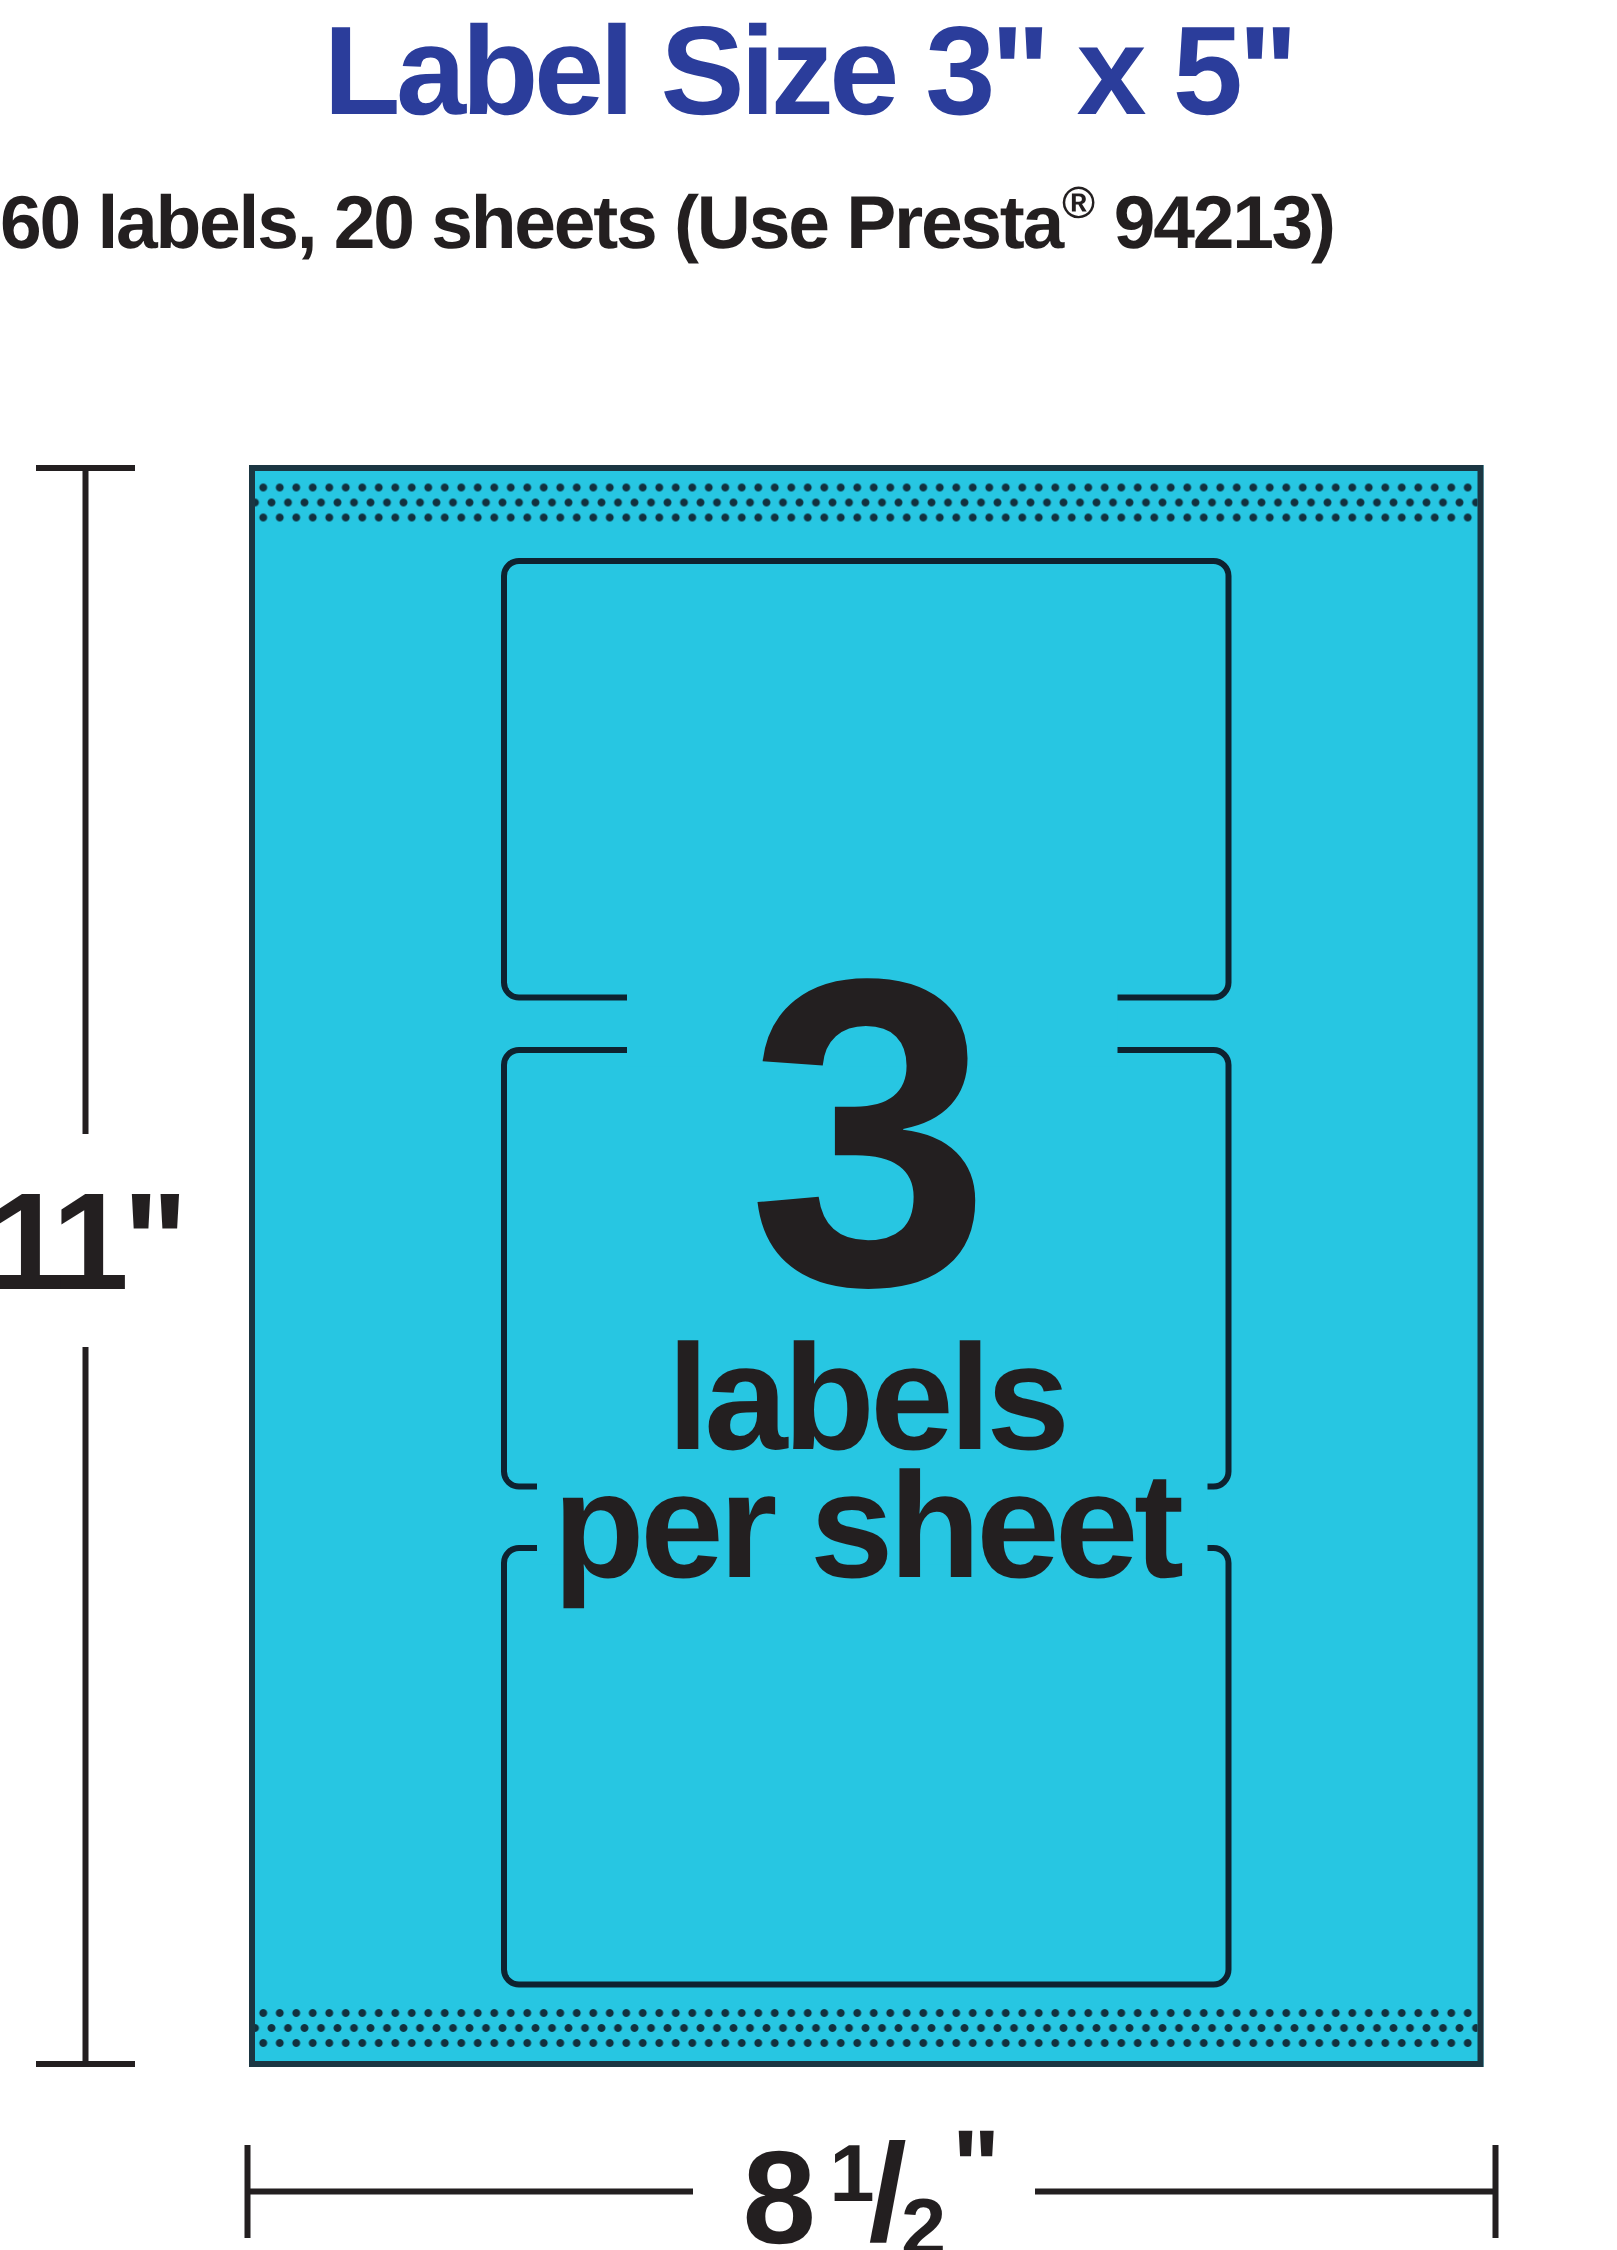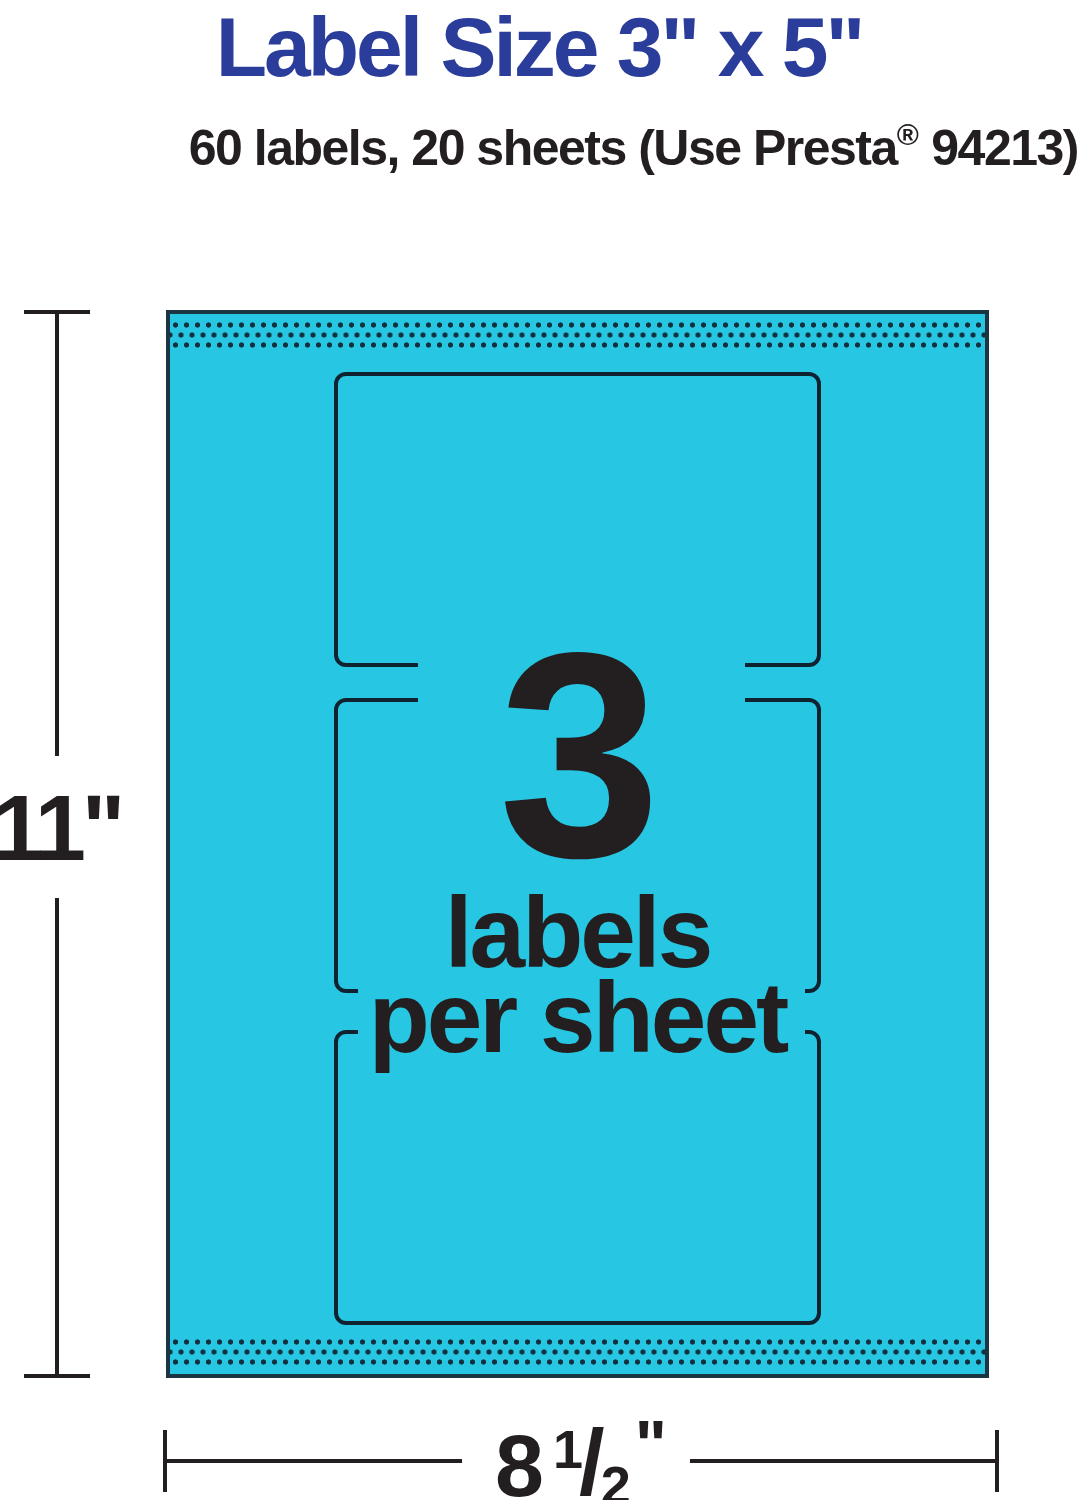--- a/index.html
+++ b/index.html
@@ -6,21 +6,21 @@
   #page{
     position:relative;width:1078px;height:1500px;overflow:hidden;
     background:#ffffff;font-family:"Liberation Sans","DejaVu Sans",sans-serif;
   }
   
   .title{
     position:absolute;top:2px;left:0;right:0;text-align:center;
     font-size:84px;font-weight:700;color:#2B3D9B;letter-spacing:-3px;line-height:1.08;
   }
   .subtitle{
-    position:absolute;top:121px;left:0;right:0;text-align:right;
+    position:absolute;top:121px;left:0;right:12px;text-align:left;
     font-size:50px;font-weight:700;color:#231F20;letter-spacing:-1.5px;line-height:1.1;
   }
   .subtitle .reg{font-size:30px;position:relative;top:-20px;letter-spacing:0;}
   
   .sheet{
     position:absolute;left:166px;top:310px;width:823px;height:1068px;
     box-sizing:border-box;background:#27C6E2;border:4px solid #1B3642;
   }
   .dots{
     position:absolute;left:0;right:0;height:31px;

